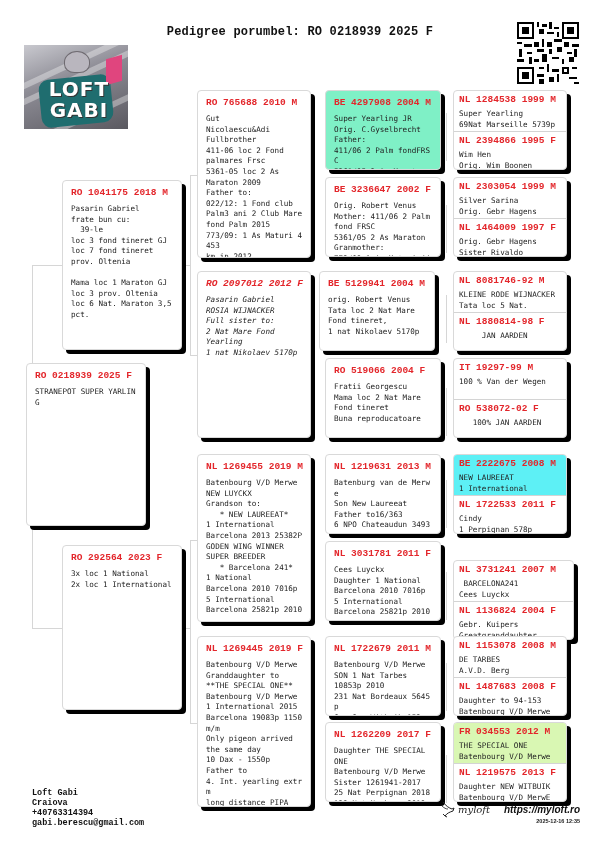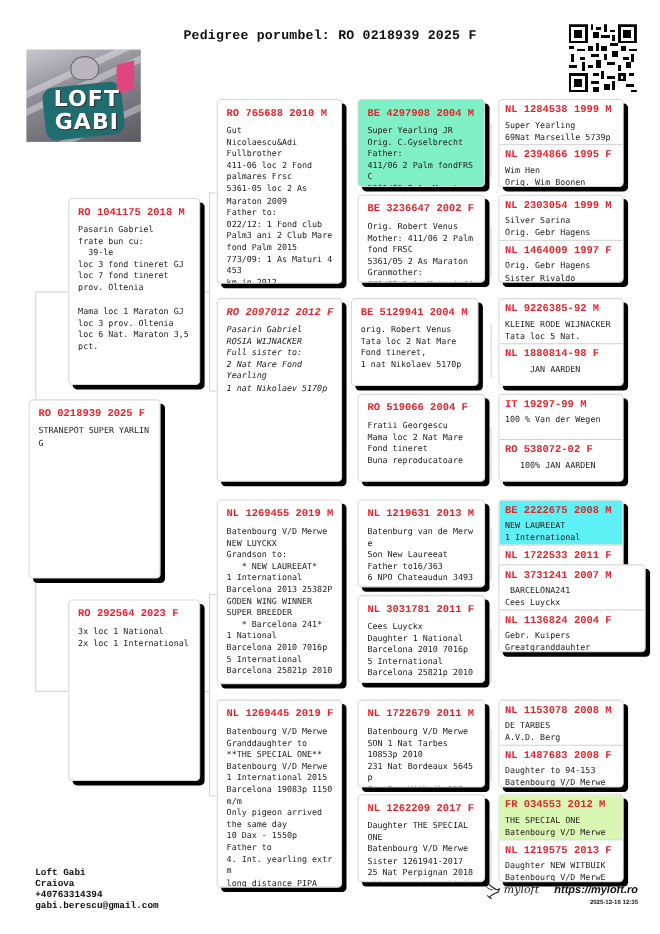--- a/index.html
+++ b/index.html
@@ -324,21 +324,21 @@
 Orig. Gebr Hagens</div>
   </div>
   <div class="half" style="height:40px">
     <div class="ring">NL 1464009 1997 F</div>
     <div class="info">Orig. Gebr Hagens
 Sister Rivaldo</div>
   </div>
 </div>
 <div class="pair" style="left:453px; top:271px; width:114px; height:80px;">
   <div class="half" style="height:40px">
-    <div class="ring">NL 9226385-92 M</div>
+    <div class="ring">NL 8081746-92 M</div>
     <div class="info">KLEINE RODE WIJNACKER
 Tata loc 5 Nat.</div>
   </div>
   <div class="half" style="height:40px">
     <div class="ring">NL 1880814-98 F</div>
     <div class="info">     JAN AARDEN</div>
   </div>
 </div>
 <div class="pair" style="left:453px; top:358px; width:114px; height:80px;">
   <div class="half" style="height:40px">
@@ -355,21 +355,21 @@
     <div class="ring">BE 2222675 2008 M</div>
     <div class="info">NEW LAUREEAT
 1 International</div>
   </div>
   <div class="half" style="height:40px">
     <div class="ring">NL 1722533 2011 F</div>
     <div class="info">Cindy
 1 Perpignan 578p</div>
   </div>
 </div>
-<div class="pair" style="left:453px; top:513px; width:134px; height:80px;">
+<div class="pair" style="left:453px; top:560px; width:121px; height:80px;">
   <div class="half" style="height:40px">
     <div class="ring">NL 3731241 2007 M</div>
     <div class="info"> BARCELONA241
 Cees Luyckx</div>
   </div>
   <div class="half" style="height:40px">
     <div class="ring">NL 1136824 2004 F</div>
     <div class="info">Gebr. Kuipers
 Greatgranddauhter</div>
   </div>

